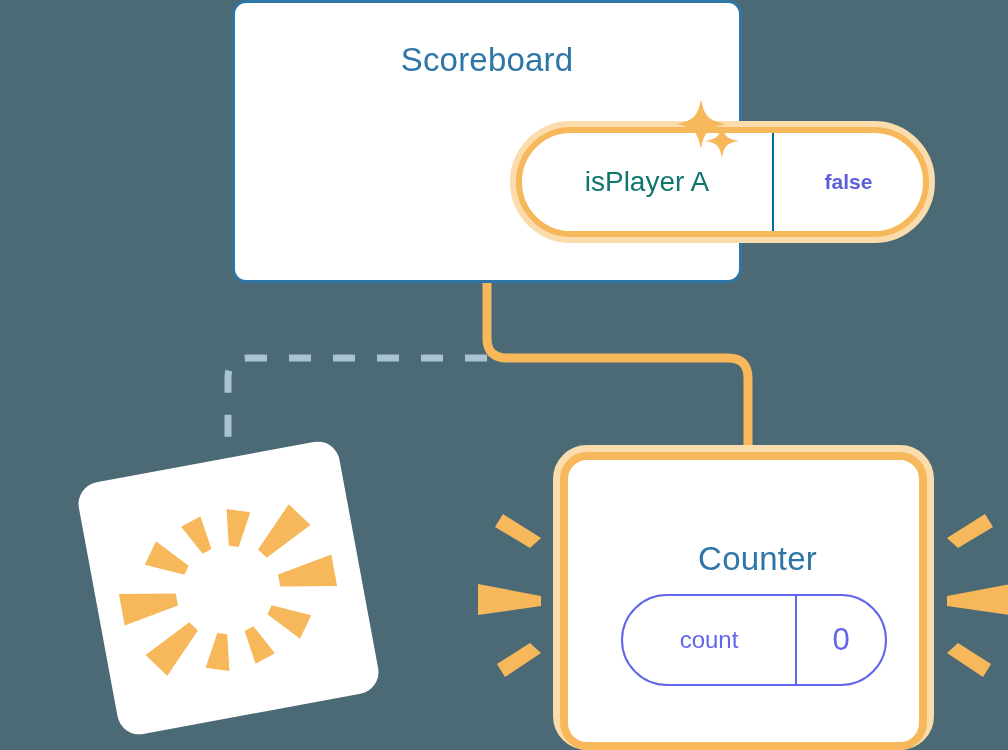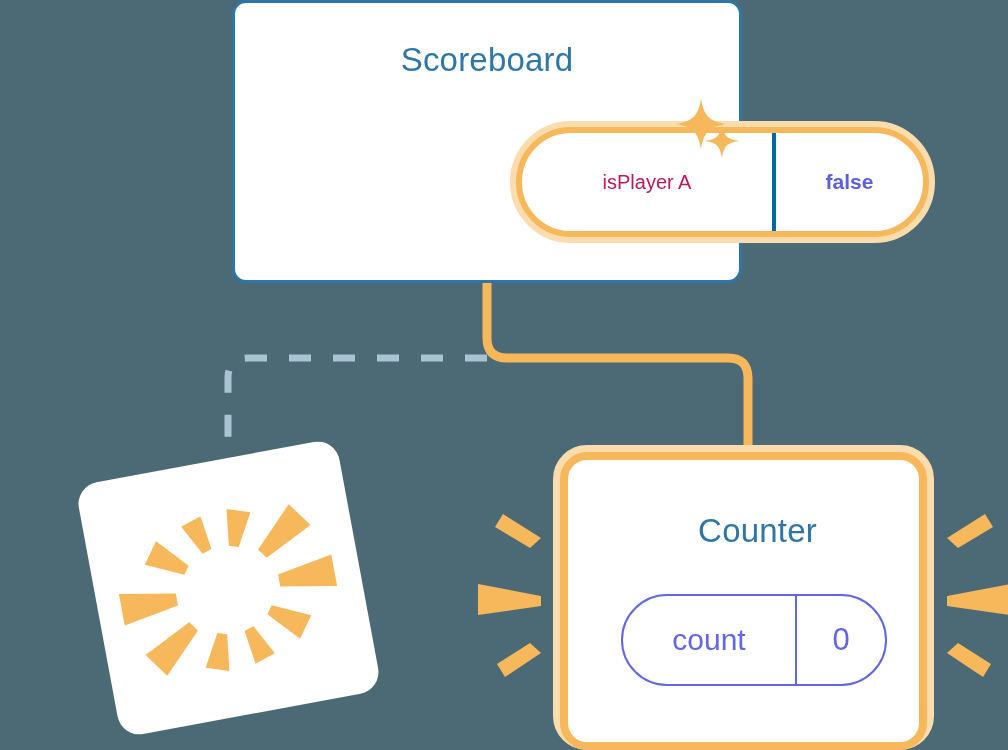--- a/index.html
+++ b/index.html
@@ -80,23 +80,23 @@
     box-sizing: border-box;
     background: #ffffff;
     display: flex;
     align-items: stretch;
   }
   .pill-orange .cell-key {
     flex: 0 0 250px;
     display: flex;
     align-items: center;
     justify-content: center;
-    color: #be185d;
-    font-size: 20px;
-    border-right: 4px solid #0369a1;
+    color: #0f766e;
+    font-size: 28px;
+    border-right: 2px solid #0369a1;
   }
   .pill-orange .cell-val {
     flex: 1 1 auto;
     display: flex;
     align-items: center;
     justify-content: center;
     color: #5b5fdb;
     font-size: 21px;
     font-weight: bold;
   }
@@ -119,21 +119,21 @@
     top: 452px;
     width: 367px;
     height: 298px;
     background: #ffffff;
     border: 8px solid #f7b85c;
     border-radius: 27px;
     box-sizing: border-box;
     z-index: 5;
   }
   .counter-title {
-    margin-top: 52px;
+    margin-top: 80px;
     padding-left: 28px;
   }
 
   
   .pill-purple {
     position: absolute;
     left: 53px;
     top: 134px;
     width: 266px;
     height: 92px;
@@ -143,21 +143,21 @@
     background: #ffffff;
     display: flex;
     align-items: stretch;
   }
   .pill-purple .cell-key {
     flex: 0 0 172px;
     display: flex;
     align-items: center;
     justify-content: center;
     color: #6366e8;
-    font-size: 30px;
+    font-size: 24px;
     border-right: 2px solid #6366e8;
   }
   .pill-purple .cell-val {
     flex: 1 1 auto;
     display: flex;
     align-items: center;
     justify-content: center;
     color: #6366e8;
     font-size: 31px;
   }

